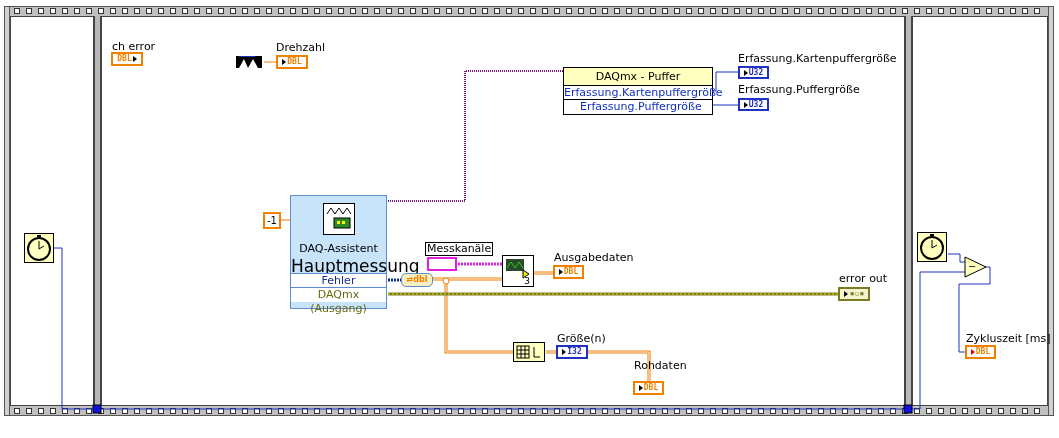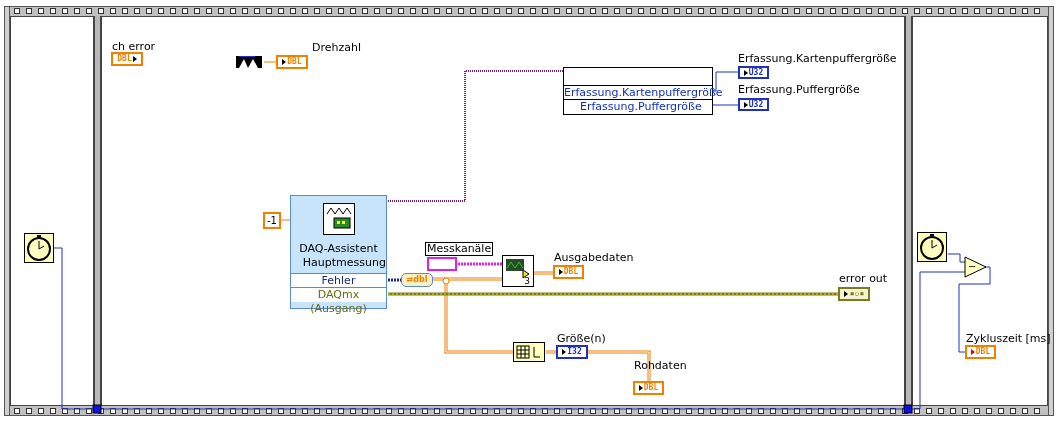--- a/index.html
+++ b/index.html
@@ -297,27 +297,30 @@
     <span class="tri" style="margin-left:1px;"></span>
 </div>
 
 <div class="abs" style="left:236px;top:56px;width:26px;height:12px;background:#000;">
   <svg width="26" height="12">
       <rect x="3" y="0" width="16" height="1" fill="#2030c0"></rect>
       <polygon points="3,12 8,3 12,12" fill="#fff"></polygon>
       <polygon points="12,12 17,3 22,12" fill="#fff"></polygon>
     </svg>
 </div>
-<div class="label" style="left:276px;top:42px;margin-left:36px;">Drehzahl</div>
+<div class="label" style="left:276px;top:42px;">Drehzahl</div>
 <div class="term term-dbl" style="left:276px;top:55px;width:32px;height:14px;">
   <span class="tri" style="margin-right:1px;"></span>
     <span>DBL</span>
 </div>
 
 <div class="prop" style="left:563px;top:67px;width:150px;height:48px;">
+  <div style="position:absolute;left:0;right:0;top:0;height:17px;background:#ffffc0;font-size:11px;text-align:center;line-height:17px;">
+    <span>DAQmx - Puffer</span>
+  </div>
   <div class="prop-row" style="top:17px;padding-left:0;">
     <span>Erfassung.Kartenpuffergröße</span>
   </div>
   <div class="prop-row" style="top:31px;padding-left:16px;">
     <span>Erfassung.Puffergröße</span>
   </div>
 </div>
 
 <div class="label" style="left:738px;top:53px;">Erfassung.Kartenpuffergröße</div>
 <div class="term term-u32" style="left:738px;top:66px;width:31px;height:13px;">
@@ -337,21 +340,21 @@
 <div class="daq" style="left:290px;top:195px;width:97px;height:114px;">
   <div style="position:absolute;left:32px;top:7px;width:32px;height:32px;background:#fff;border:1px solid #000;box-sizing:border-box;">
     <svg width="30" height="30">
         <polyline points="3,10 7,4 11,10 15,4 19,10 23,4 27,10" fill="none" stroke="#000"></polyline>
         <rect x="10" y="14" width="16" height="10" fill="#2a8a2a" stroke="#000"></rect>
         <rect x="13" y="17" width="3" height="3" fill="#ff0"></rect>
         <rect x="18" y="17" width="3" height="3" fill="#ff0"></rect>
       </svg>
   </div>
   <div style="position:absolute;left:0;right:0;top:46px;text-align:center;font-size:11px;">DAQ-Assistent</div>
-  <div style="position:absolute;left:0;right:0;top:60px;text-align:right;font-size:11px;">Hauptmessung</div>
+  <div style="position:absolute;left:0;right:0;top:60px;text-align:center;font-size:17px;">Hauptmessung</div>
   <div class="daq-row" style="top:77px;color:#1a2a8a;">
     <span>Fehler</span>
   </div>
   <div class="daq-row" style="top:91px;color:#6a6a10;">
     <span>DAQmx (Ausgang)</span>
   </div>
   <div style="position:absolute;left:0;right:0;top:105px;text-align:center;font-size:7px;color:#7a9ad0;line-height:8px;">⌄</div>
 </div>
 
 <div class="abs" style="left:401px;top:273px;width:32px;height:14px;background:#f8f0c0;border:1px solid #5a8ad0;border-radius:5px;box-sizing:border-box;font-size:8px;color:#f08000;font-weight:bold;text-align:center;line-height:12px;">⇄dbl</div>

